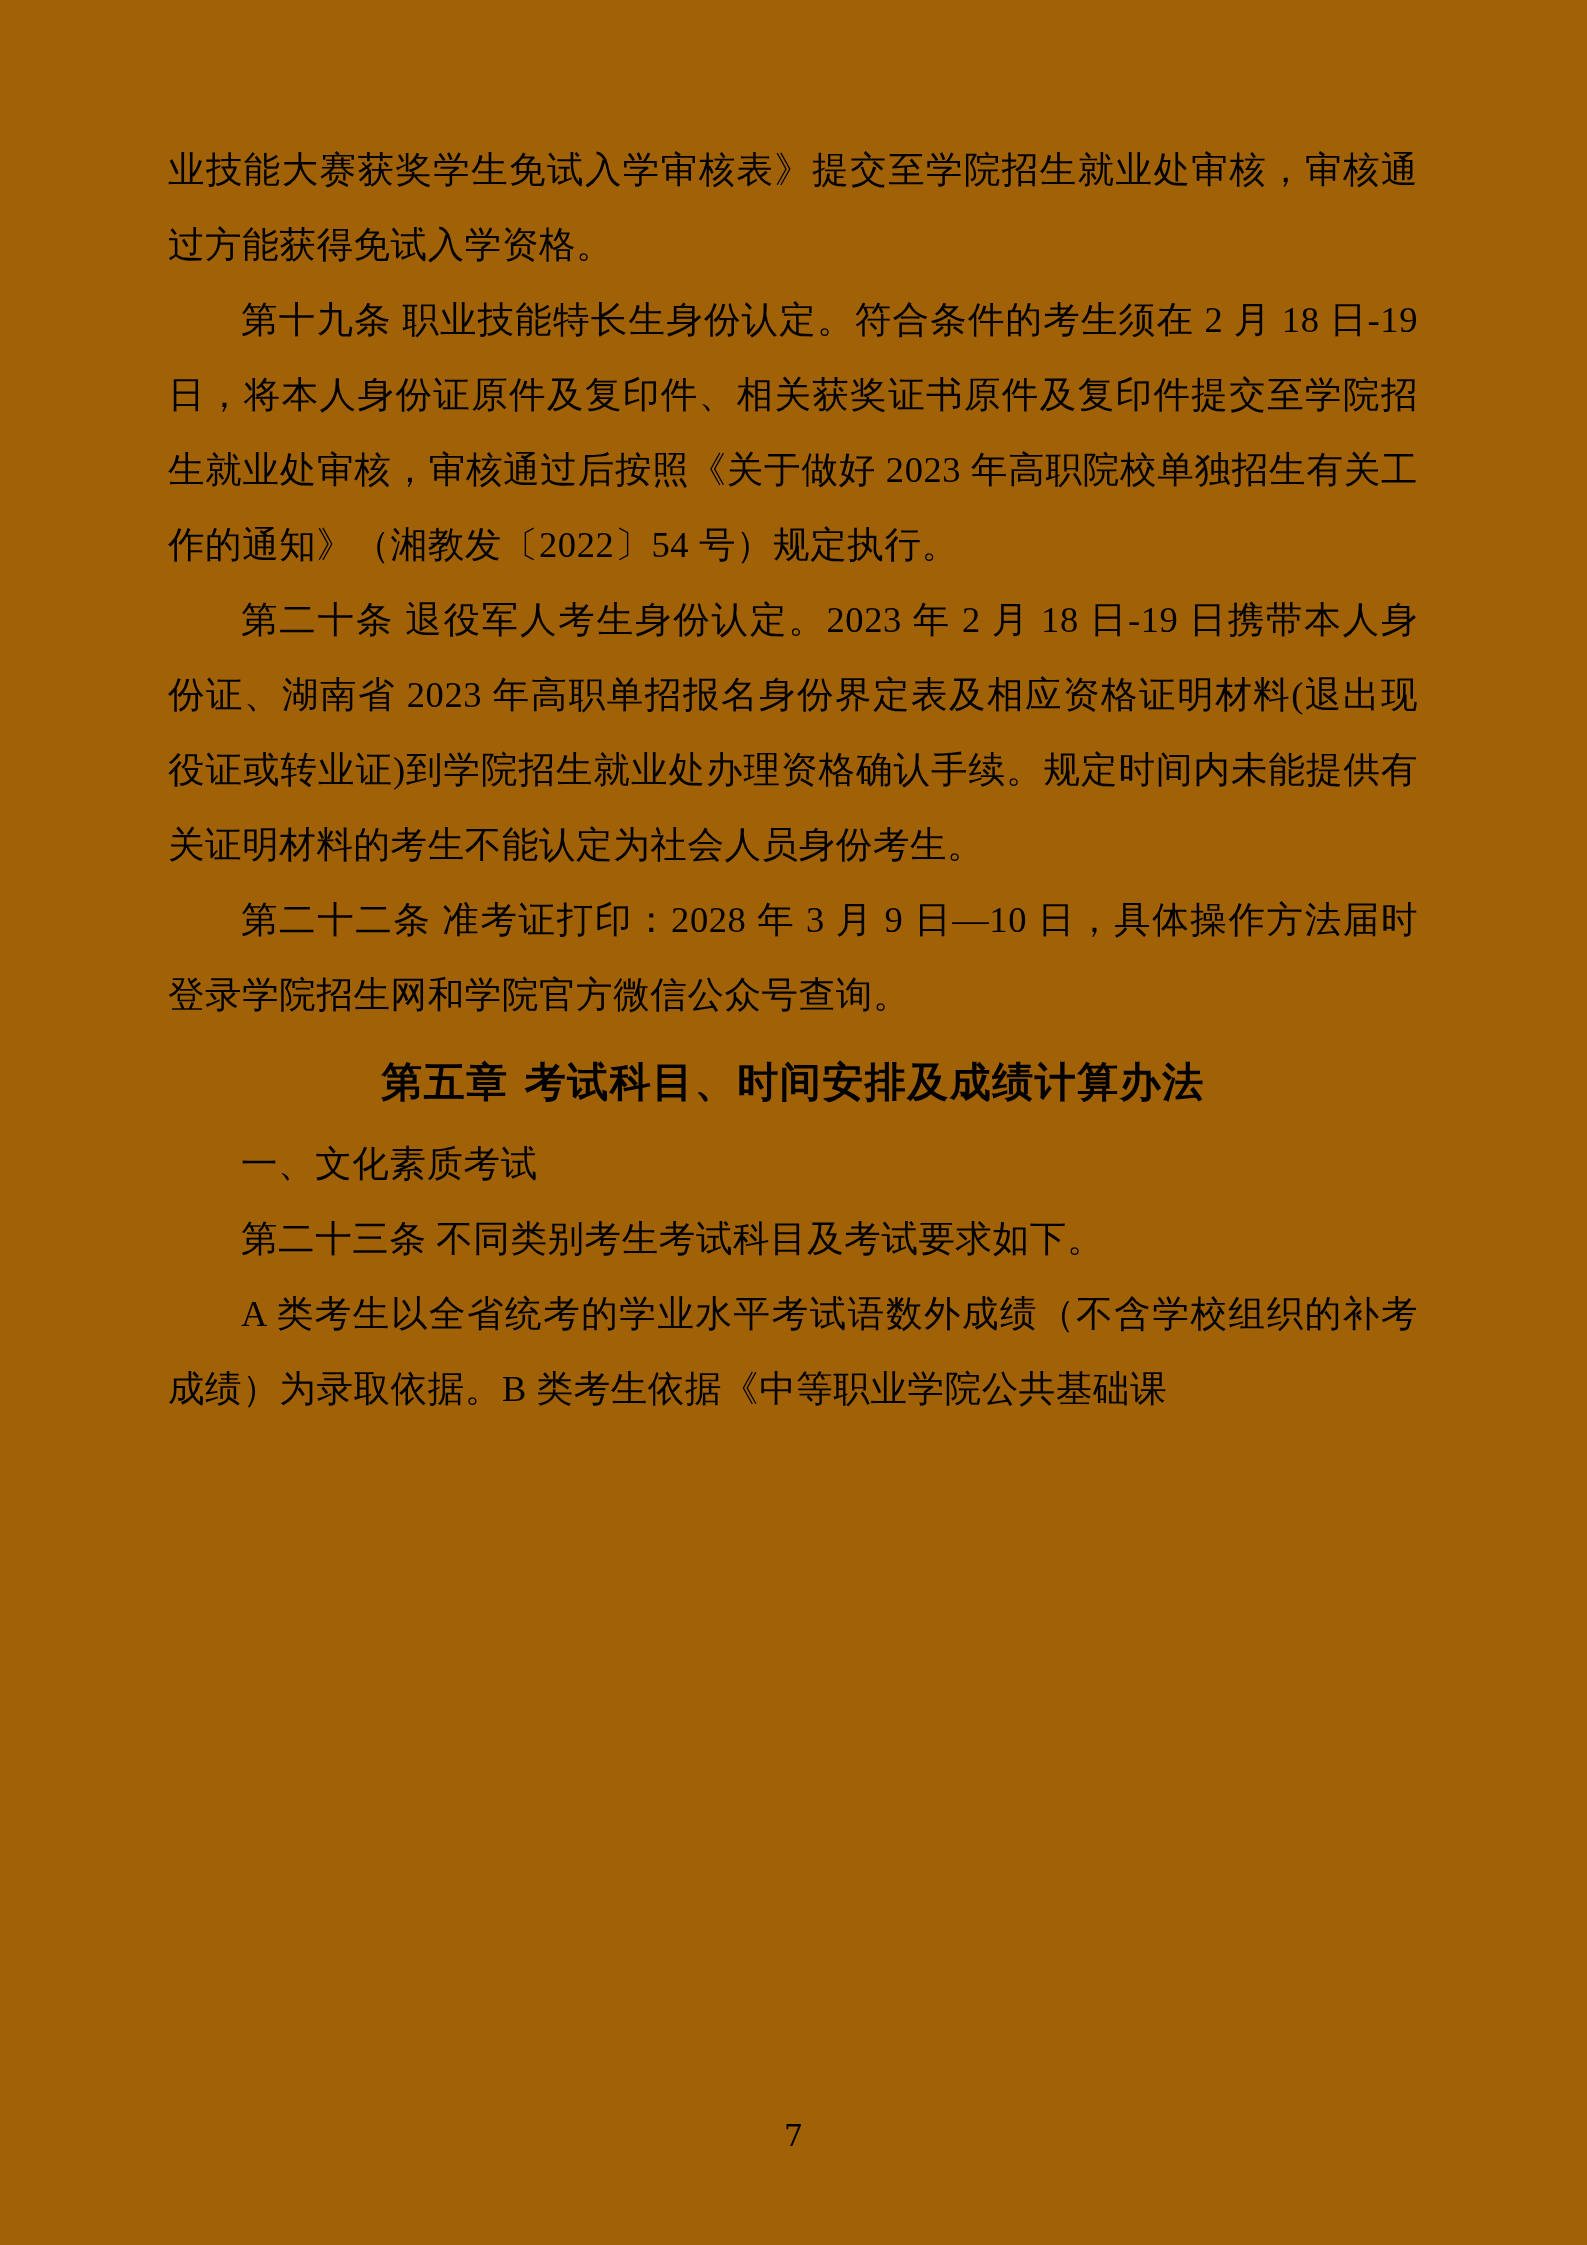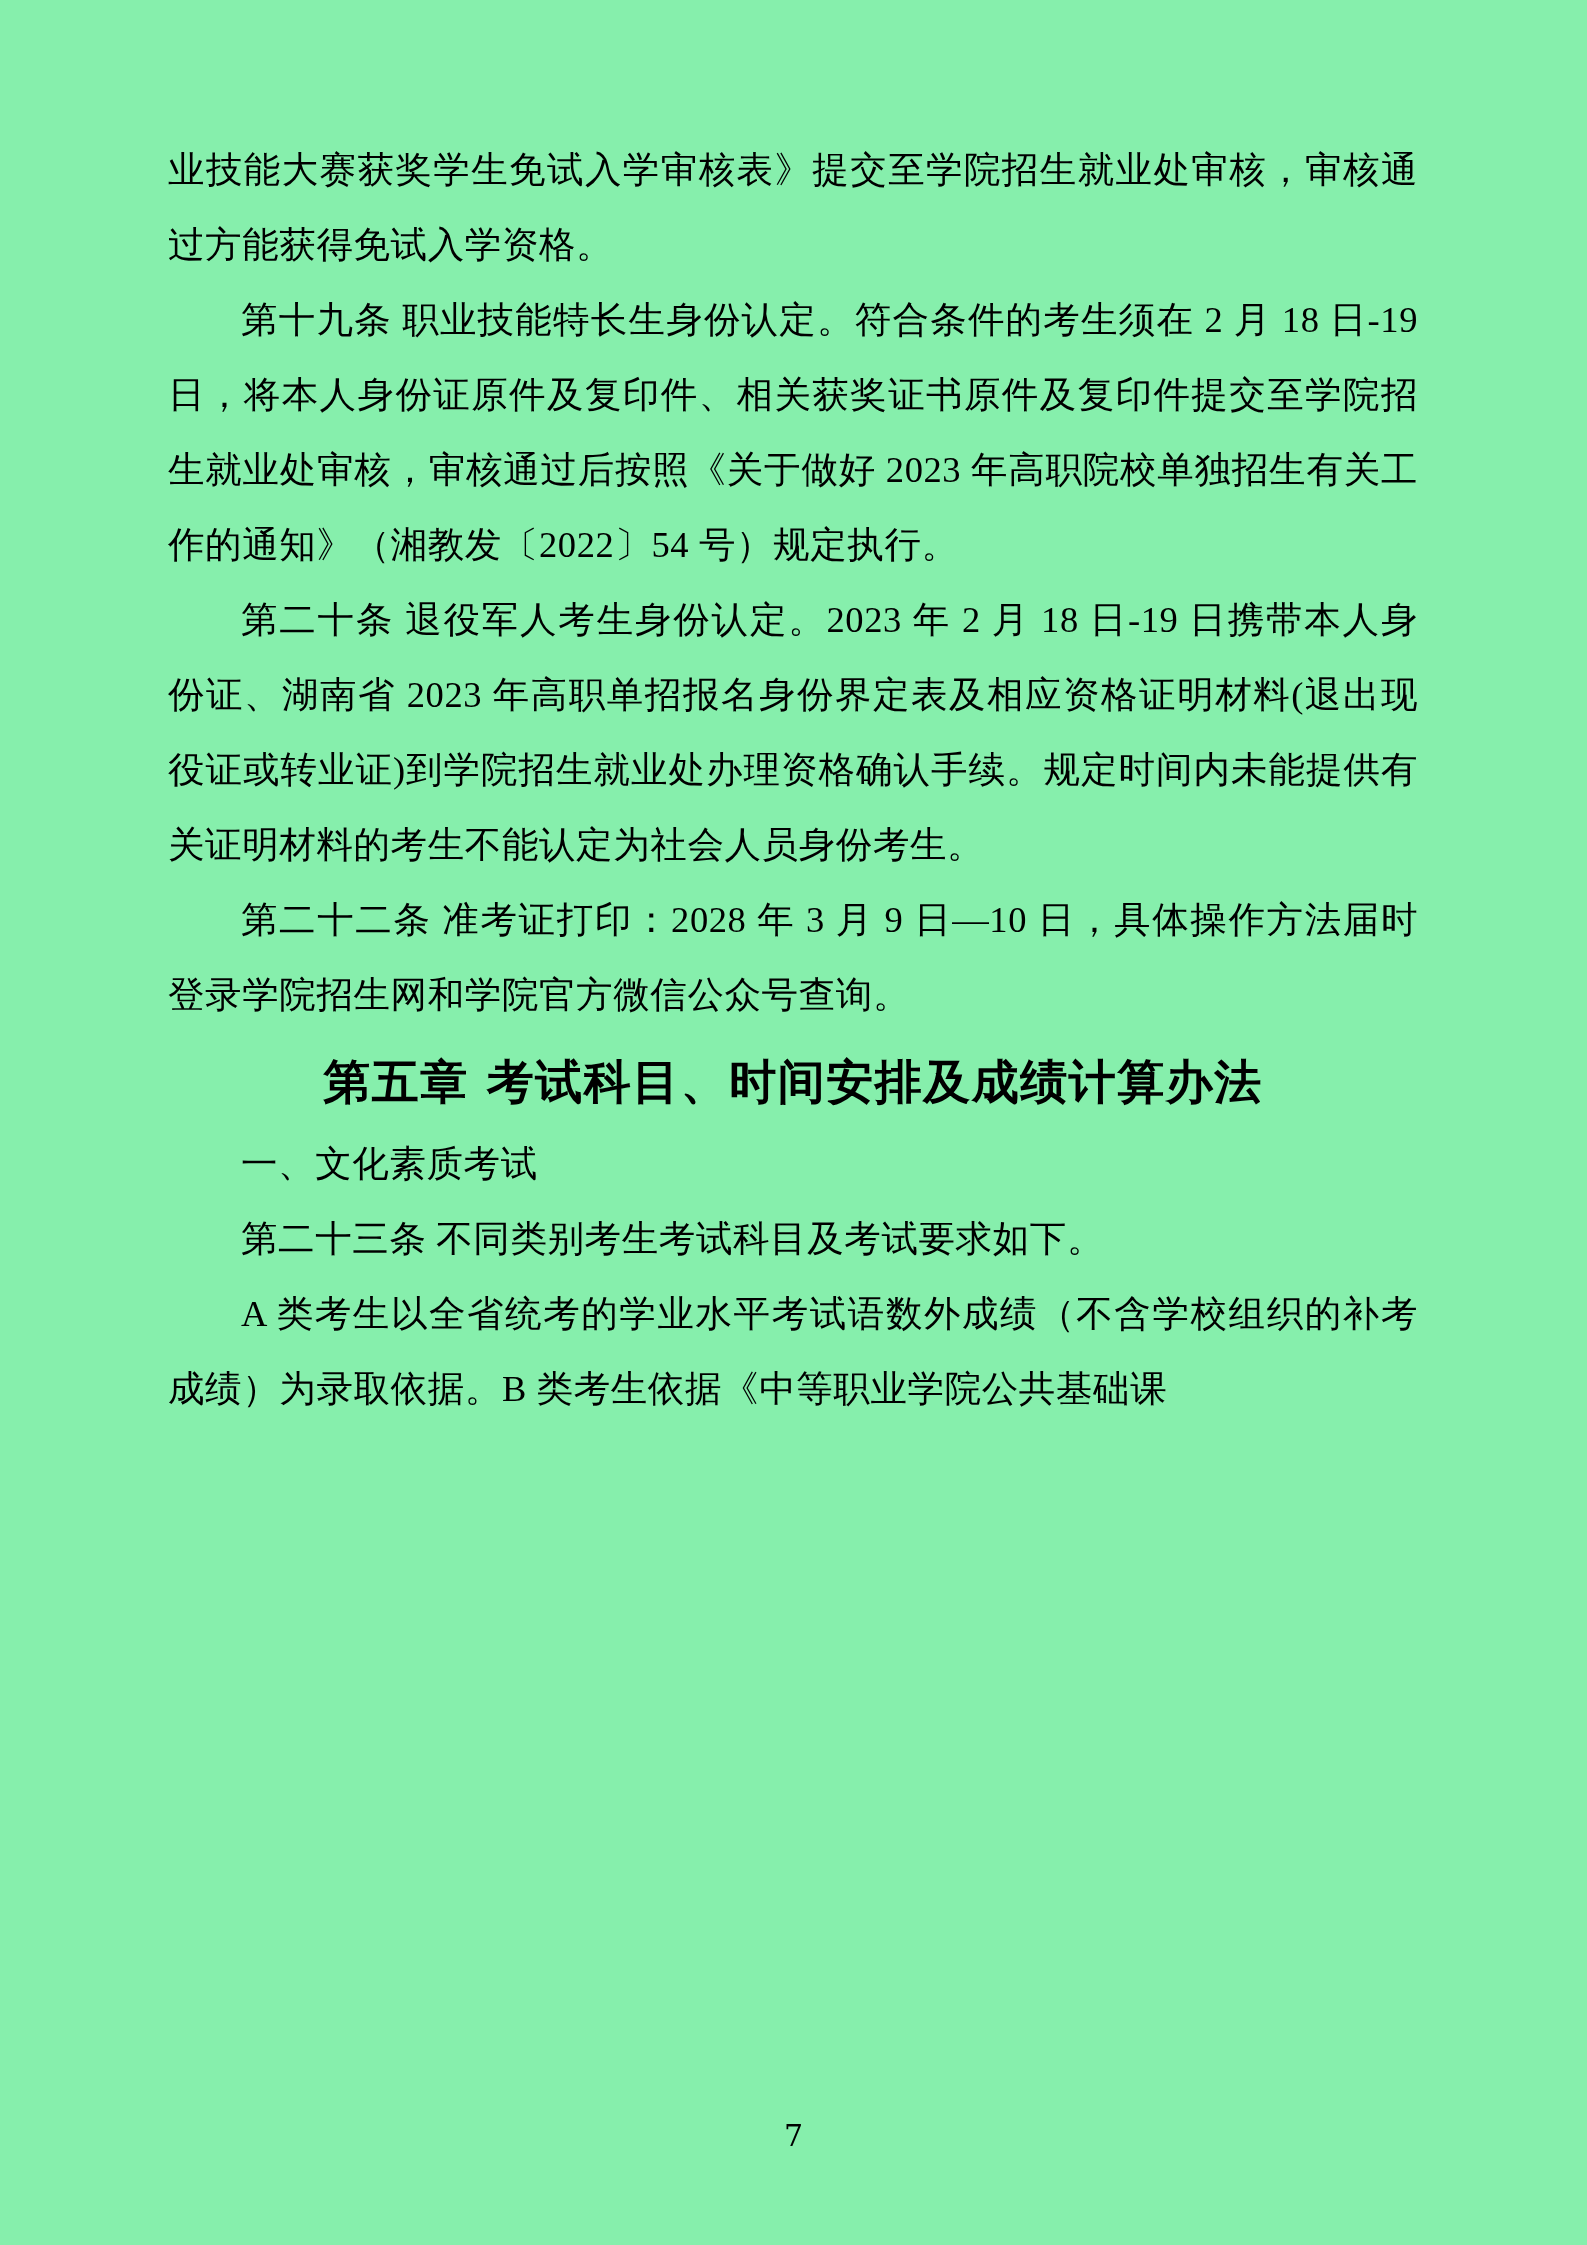--- a/index.html
+++ b/index.html
@@ -4,21 +4,21 @@
 <style>
   html, body {
     margin: 0;
     padding: 0;
     background: #ffffff;
   }
   .page {
     position: relative;
     width: 1587px;
     height: 2245px;
-    background: #86efac;
+    background: #a16207;
     margin: 0 auto;
     box-sizing: border-box;
     font-family: "DejaVu Serif", "Liberation Serif", serif;
     color: #000000;
     overflow: hidden;
   }
   .content {
     position: absolute;
     left: 168px;
     top: 132px;
@@ -31,21 +31,21 @@
     text-justify: inter-ideograph;
     letter-spacing: 0.6px;
     margin: 0;
     white-space: pre-wrap;
   }
   .indent {
     text-indent: 2em;
     font-family: Liberation Serif, serif;
   }
   .chapter-title {
-    font-size: 47px;
+    font-size: 41px;
     line-height: 80px;
     font-weight: bold;
     text-align: center;
     letter-spacing: 1.5px;
     margin: 10px 0 4px 0;
     font-family: "DejaVu Sans", "Liberation Sans", sans-serif;
   }
   .page-number {
     position: absolute;
     left: 0;

